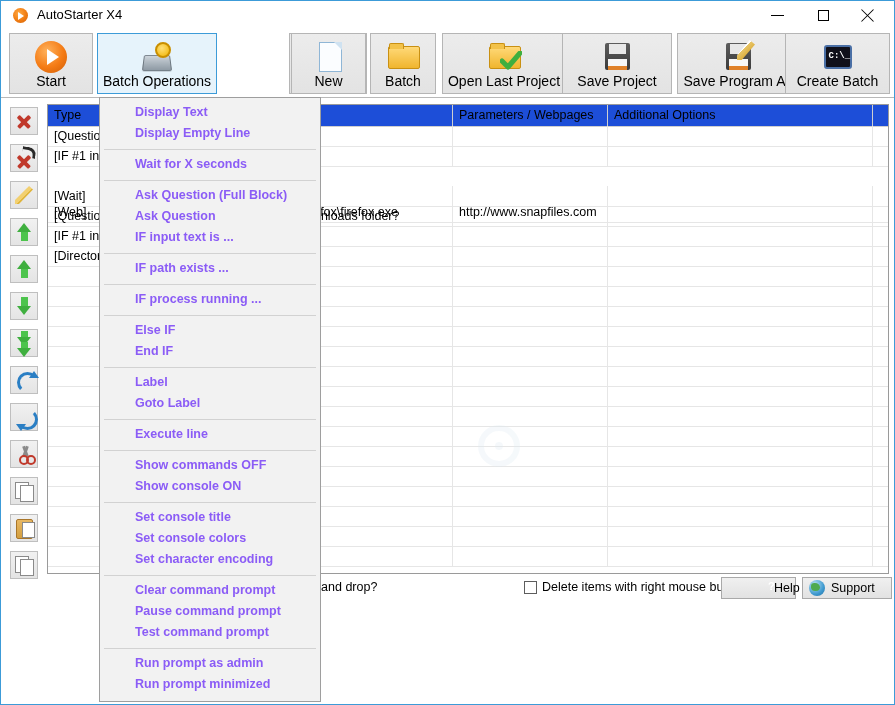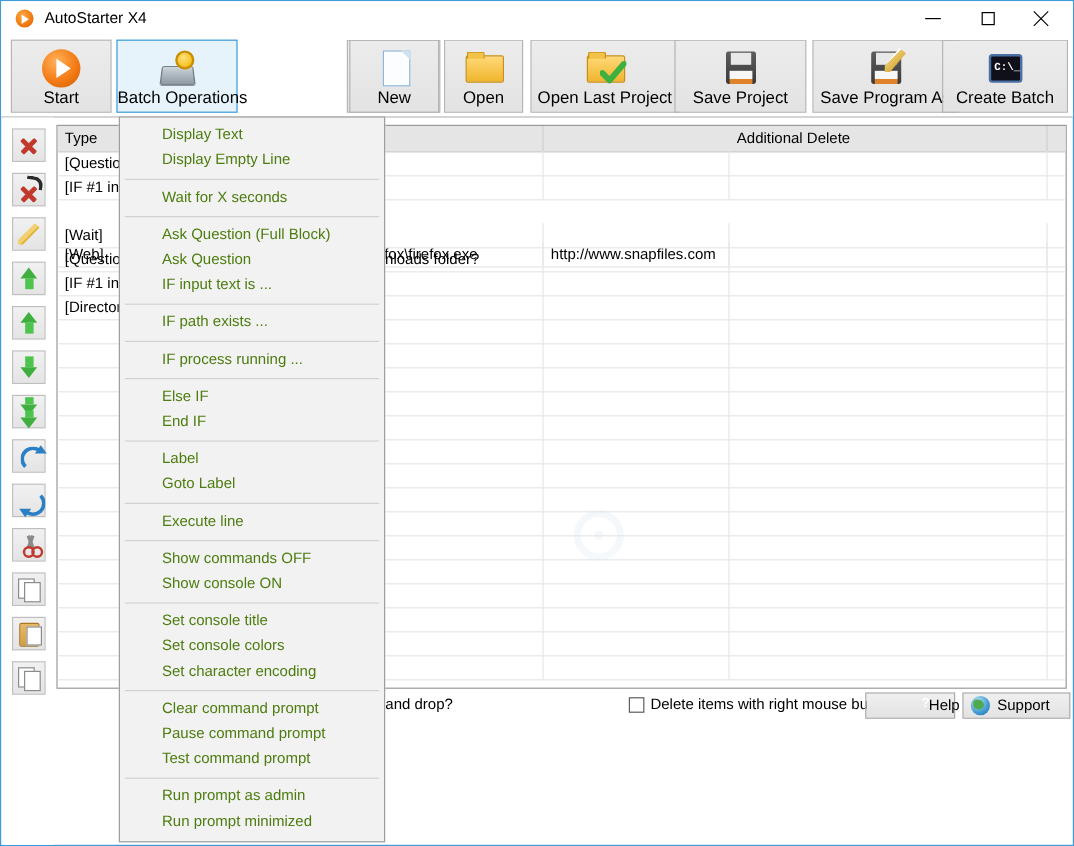--- a/index.html
+++ b/index.html
@@ -124,21 +124,21 @@
   .clipp{position:absolute;left:11px;top:7px;width:11px;height:14px;background:#fff;border:1px solid #8a8a8a;}
 
   
   .grid{
     position:absolute;left:46px;top:103px;right:5px;height:470px;
     background:#ffffff;border:1px solid #9a9a9a;box-sizing:border-box;
     overflow:hidden;
   }
   .ghead{
     position:absolute;left:0;top:0;right:0;height:21px;
-    background:#e5e5e5;border-bottom:1px solid #cfcfcf;
+    background:#1d4ed8;border-bottom:1px solid #cfcfcf;
   }
   .ghead .hc{
     position:absolute;top:0;height:21px;line-height:21px;
     font-size:12.5px;color:#000;padding-left:6px;box-sizing:border-box;
     white-space:nowrap;overflow:hidden;
     border-right:1px solid #cfcfcf;
   }
   .grow{
     position:absolute;left:0;right:0;height:20px;
     border-bottom:1px solid #e6e6e6;
@@ -197,21 +197,21 @@
   .menu{
     position:absolute;left:98px;top:96px;width:222px;
     background:#f2f2f2;
     border:1px solid #9e9e9e;
     box-sizing:border-box;
     padding:4px 0 6px 0;
     z-index:50;
   }
   .mi{
     height:21px;line-height:21px;padding-left:35px;
-    font-size:12.5px;color:#4d7c0f;white-space:nowrap;cursor:default;
+    font-size:12.5px;color:#8b5cf6;white-space:nowrap;cursor:default;font-weight:bold;
   }
   .msep{
     height:1px;background:#d2d2d2;margin:5px 4px 4px 4px;
   }
 </style>
 </head>
 <body>
 
 <div class="app">
 
@@ -230,21 +230,21 @@
     </div>
   </div>
 
   <div class="toolbar">
 
     <div class="tbtn" style="left:8px;width:84px;">
       <div class="ico ic-start"></div>
       <div class="lbl">Start</div>
     </div>
 
-    <div class="tbtn sel" style="left:96px;width:101px;">
+    <div class="tbtn sel" style="left:96px;width:120px;">
       <div class="ico">
         <div class="ic-batch-base"></div>
           <div class="ic-batch-gear"></div>
       </div>
       <div class="lbl">Batch Operations</div>
     </div>
 
     <div class="tbtn" style="left:288px;width:78px;">
       <div class="ico">
         <svg class="ic-test" viewBox="0 0 32 28">
@@ -258,21 +258,21 @@
       <div class="ico">
           <div class="ic-new"></div>
         </div>
       <div class="lbl">New</div>
     </div>
 
     <div class="tbtn" style="left:369px;width:66px;">
       <div class="ico">
           <div class="ic-folder"></div>
         </div>
-      <div class="lbl">Open</div>
+      <div class="lbl">Batch</div>
     </div>
 
     <div class="tbtn" style="left:441px;width:124px;">
       <div class="ico">
         <div class="ic-folder"></div>
         <svg class="ic-check-ov" viewBox="0 0 22 19">
             <path d="M2 10 L8 16 L20 2" fill="none" stroke="#3faf3f" stroke-width="5" stroke-linecap="round" stroke-linejoin="round"></path>
           </svg>
       </div>
       <div class="lbl">Open Last Project</div>
@@ -394,21 +394,22 @@
           <div class="pg1"></div>
           <div class="pg2"></div>
         </div>
     </div>
   </div>
 
   <div class="grid">
     <div class="ghead" id="grid-head">
         <div class="hc" style="left: 0px; width: 105px;">Type</div>
         <div class="hc" style="left: 105px; width: 300px;">Action / String</div>
-        <div class="hc" style="left: 560px; width: 265px;">Additional Delete</div>
+        <div class="hc" style="left: 405px; width: 155px;">Parameters / Webpages</div>
+        <div class="hc" style="left: 560px; width: 265px;">Additional Options</div>
       </div>
     <div id="grid-body">
         <div class="grow" style="top: 21px;">
           <div class="gcell" style="left: 0px; width: 105px;">[Question]</div>
           <div class="gcell" style="left: 105px; width: 300px;">Do you want to proceed?</div>
           <div class="gcell" style="left: 405px; width: 155px;"></div>
           <div class="gcell" style="left: 560px; width: 265px;"></div>
         </div>
         <div class="grow" style="top: 41px;">
           <div class="gcell" style="left: 0px; width: 105px;">[IF #1 input]</div>

